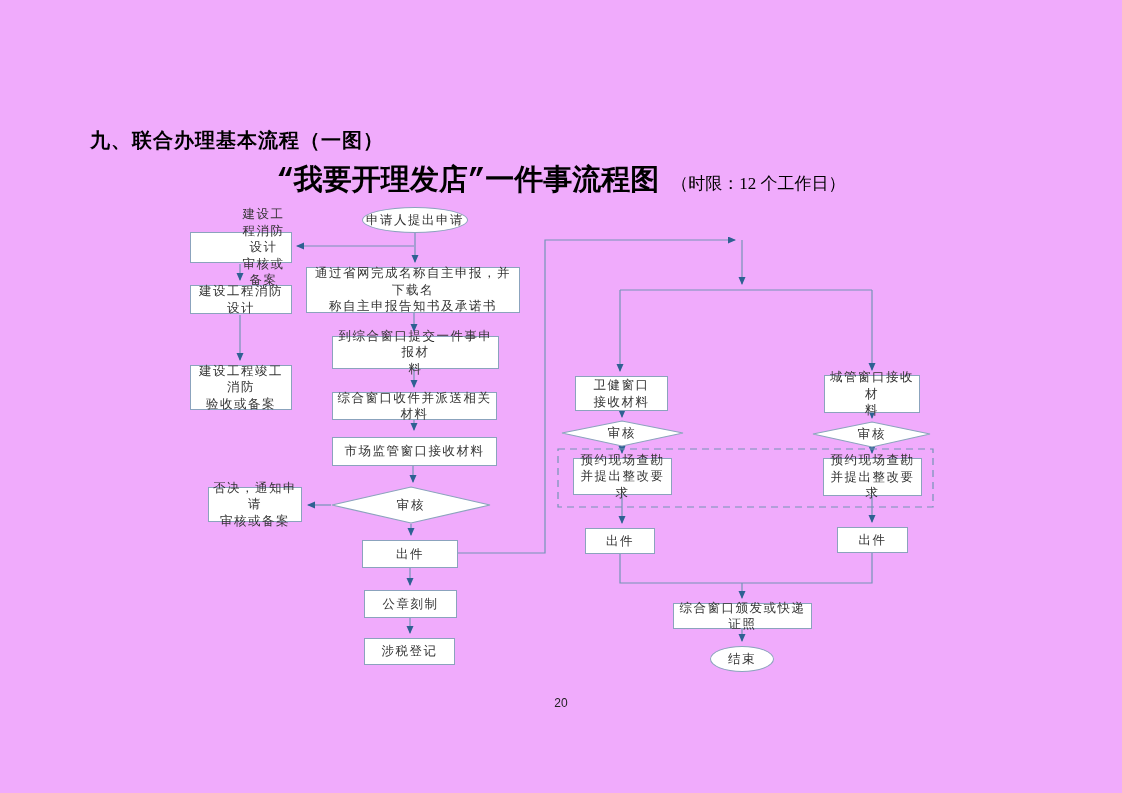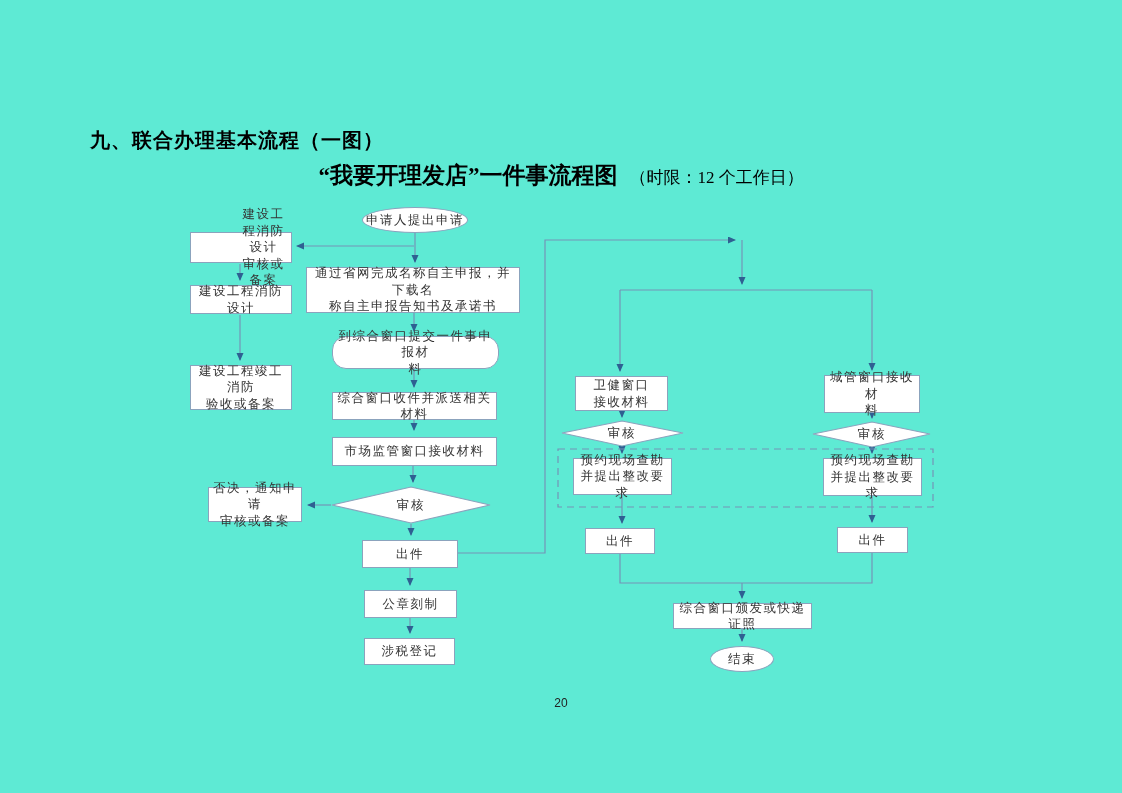--- a/index.html
+++ b/index.html
@@ -1,21 +1,21 @@
 <!DOCTYPE html>
 <html style="--line: #7494b6; --arrow: #2e6092; --border: #8ba3bd; --text: #333333;"><head>
 <meta charset="utf-8">
 <style>
   html,body{margin:0;padding:0;background:#ffffff;}
-  #page{position:relative;width:1122px;height:793px;background:#5eead4;overflow:hidden;
+  #page{position:relative;width:1122px;height:793px;background:#f0abfc;overflow:hidden;
         font-family:"Liberation Sans","DejaVu Sans",sans-serif;color:var(--text,#333);}
   .heading{position:absolute;left:90px;top:127px;font-size:20px;font-weight:bold;color:#000;
            letter-spacing:1px;font-family:"Liberation Sans","DejaVu Sans",sans-serif;}
   .titlerow{position:absolute;left:0;top:160px;width:100%;text-align:center;white-space:nowrap;}
-  .title-main{font-size:23px;font-weight:bold;color:#000;font-family:Liberation Serif, serif;}
+  .title-main{font-size:29px;font-weight:bold;color:#000;font-family:Liberation Mono, monospace;}
   .title-sub{font-size:17px;color:#000;font-family:"Liberation Serif","DejaVu Serif",serif;padding-left:12px;}
   svg.canvas{position:absolute;left:0;top:0;width:1122px;height:793px;}
   .edge{stroke:var(--line,#7494b6);stroke-width:1.2;fill:none;}
   .dashedrect{stroke:var(--line,#7494b6);stroke-width:1.2;fill:none;stroke-dasharray:7 5;}
   .diamond{stroke:var(--border,#8ba3bd);stroke-width:1.2;fill:#ffffff;}
   .arrowhead{fill:var(--arrow,#2e6092);}
   .node{position:absolute;box-sizing:border-box;border:1.3px solid var(--border,#8ba3bd);
         background:#fff;display:flex;align-items:center;justify-content:center;text-align:center;
         font-size:12.5px;line-height:1.32;white-space:pre-line;letter-spacing:1.5px;padding:1px 2px;}
   .ellipse{border-radius:50%;}
@@ -83,21 +83,21 @@
   <div class="node ellipse" style="left:362px;top:207px;width:106px;height:26px;">申请人提出申请</div>
 
   <div class="node" style="left:190px;top:232px;width:102px;height:31px;padding-left:47px;">建设工程消防设计
 审核或备案</div>
   <div class="node" style="left:190px;top:285px;width:102px;height:29px;">建设工程消防设计</div>
   <div class="node" style="left:190px;top:365px;width:102px;height:45px;">建设工程竣工消防
 验收或备案</div>
 
   <div class="node" style="left:306px;top:267px;width:214px;height:46px;">通过省网完成名称自主申报，并下载名
 称自主申报告知书及承诺书</div>
-  <div class="node" style="left:332px;top:336px;width:167px;height:33px;border-radius:14px;">到综合窗口提交一件事申报材
+  <div class="node" style="left:332px;top:336px;width:167px;height:33px;">到综合窗口提交一件事申报材
 料</div>
   <div class="node" style="left:332px;top:392px;width:165px;height:28px;">综合窗口收件并派送相关材料</div>
   <div class="node" style="left:332px;top:437px;width:165px;height:29px;">市场监管窗口接收材料</div>
 
   <div class="dlabel" style="left:371px;top:493px;width:80px;height:24px;">审核</div>
   <div class="node" style="left:208px;top:487px;width:94px;height:35px;">否决，通知申请
 审核或备案</div>
 
   <div class="node" style="left:362px;top:540px;width:96px;height:28px;">出件</div>
   <div class="node" style="left:364px;top:590px;width:93px;height:28px;">公章刻制</div>

